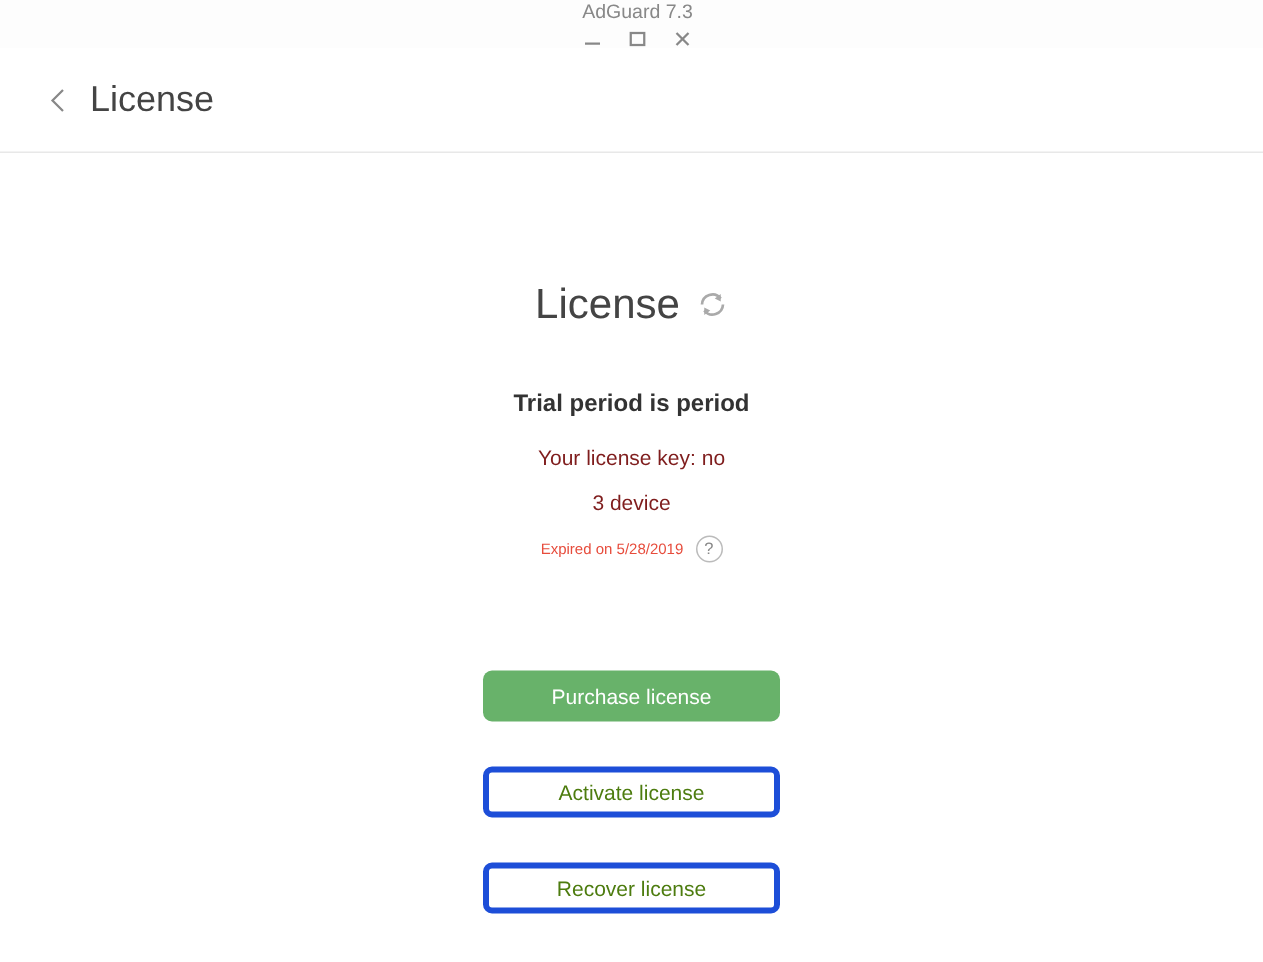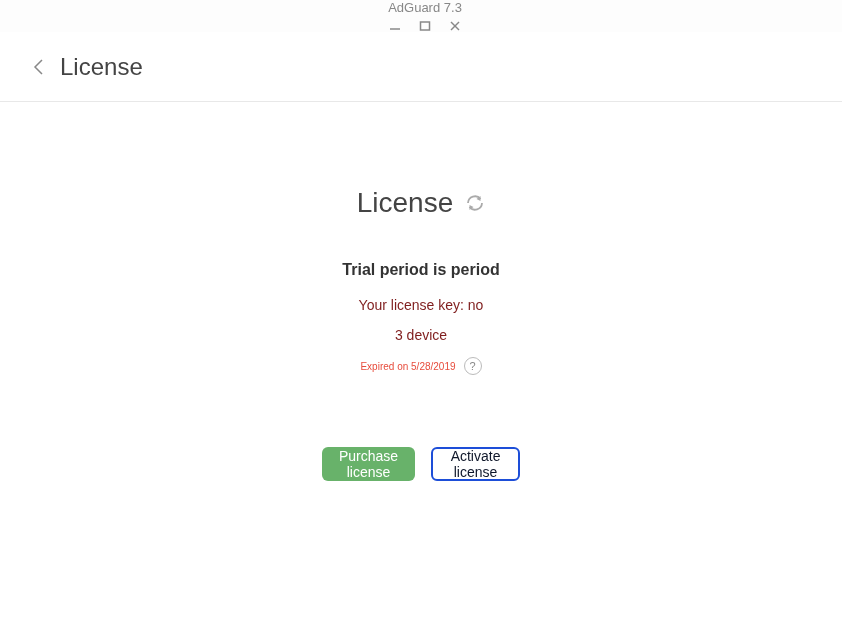--- a/index.html
+++ b/index.html
@@ -128,22 +128,22 @@
       display: flex;
       align-items: center;
       justify-content: center;
       font-size: 11px;
       color: #888;
       cursor: pointer;
     }
     
     .buttons {
       display: flex;
-      flex-direction: row;
-      gap: 16px;
+      flex-direction: column;
+      gap: 30px;
       width: 198px;
     }
     
     .btn {
       height: 34px;
       border-radius: 6px;
       font-size: 14px;
       cursor: pointer;
       display: flex;
       align-items: center;
@@ -152,22 +152,22 @@
     }
     
     .btn-primary {
       background: #68b26a;
       color: #ffffff;
       font-weight: 500;
     }
     
     .btn-secondary {
       background: #ffffff;
-      color: #0f172a;
-      border: 2px solid #1d4ed8;
+      color: #4d7c0f;
+      border: 4px solid #1d4ed8;
     }
   </style>
 </head>
 <body>
 
 <div class="titlebar">
   <span class="titlebar-title">AdGuard 7.3</span>
   <div class="window-controls">
     <span class="window-control">
       <svg width="12" height="12" viewBox="0 0 12 12">
@@ -215,14 +215,15 @@
   <div class="info-text">3 device</div>
 
   <div class="expired-row">
     <span class="expired-text">Expired on 5/28/2019</span>
     <span class="help-icon">?</span>
   </div>
 
   <div class="buttons">
     <button class="btn btn-primary">Purchase license</button>
     <button class="btn btn-secondary">Activate license</button>
+    <button class="btn btn-secondary">Recover license</button>
   </div>
 </div>
 
 </body></html>

